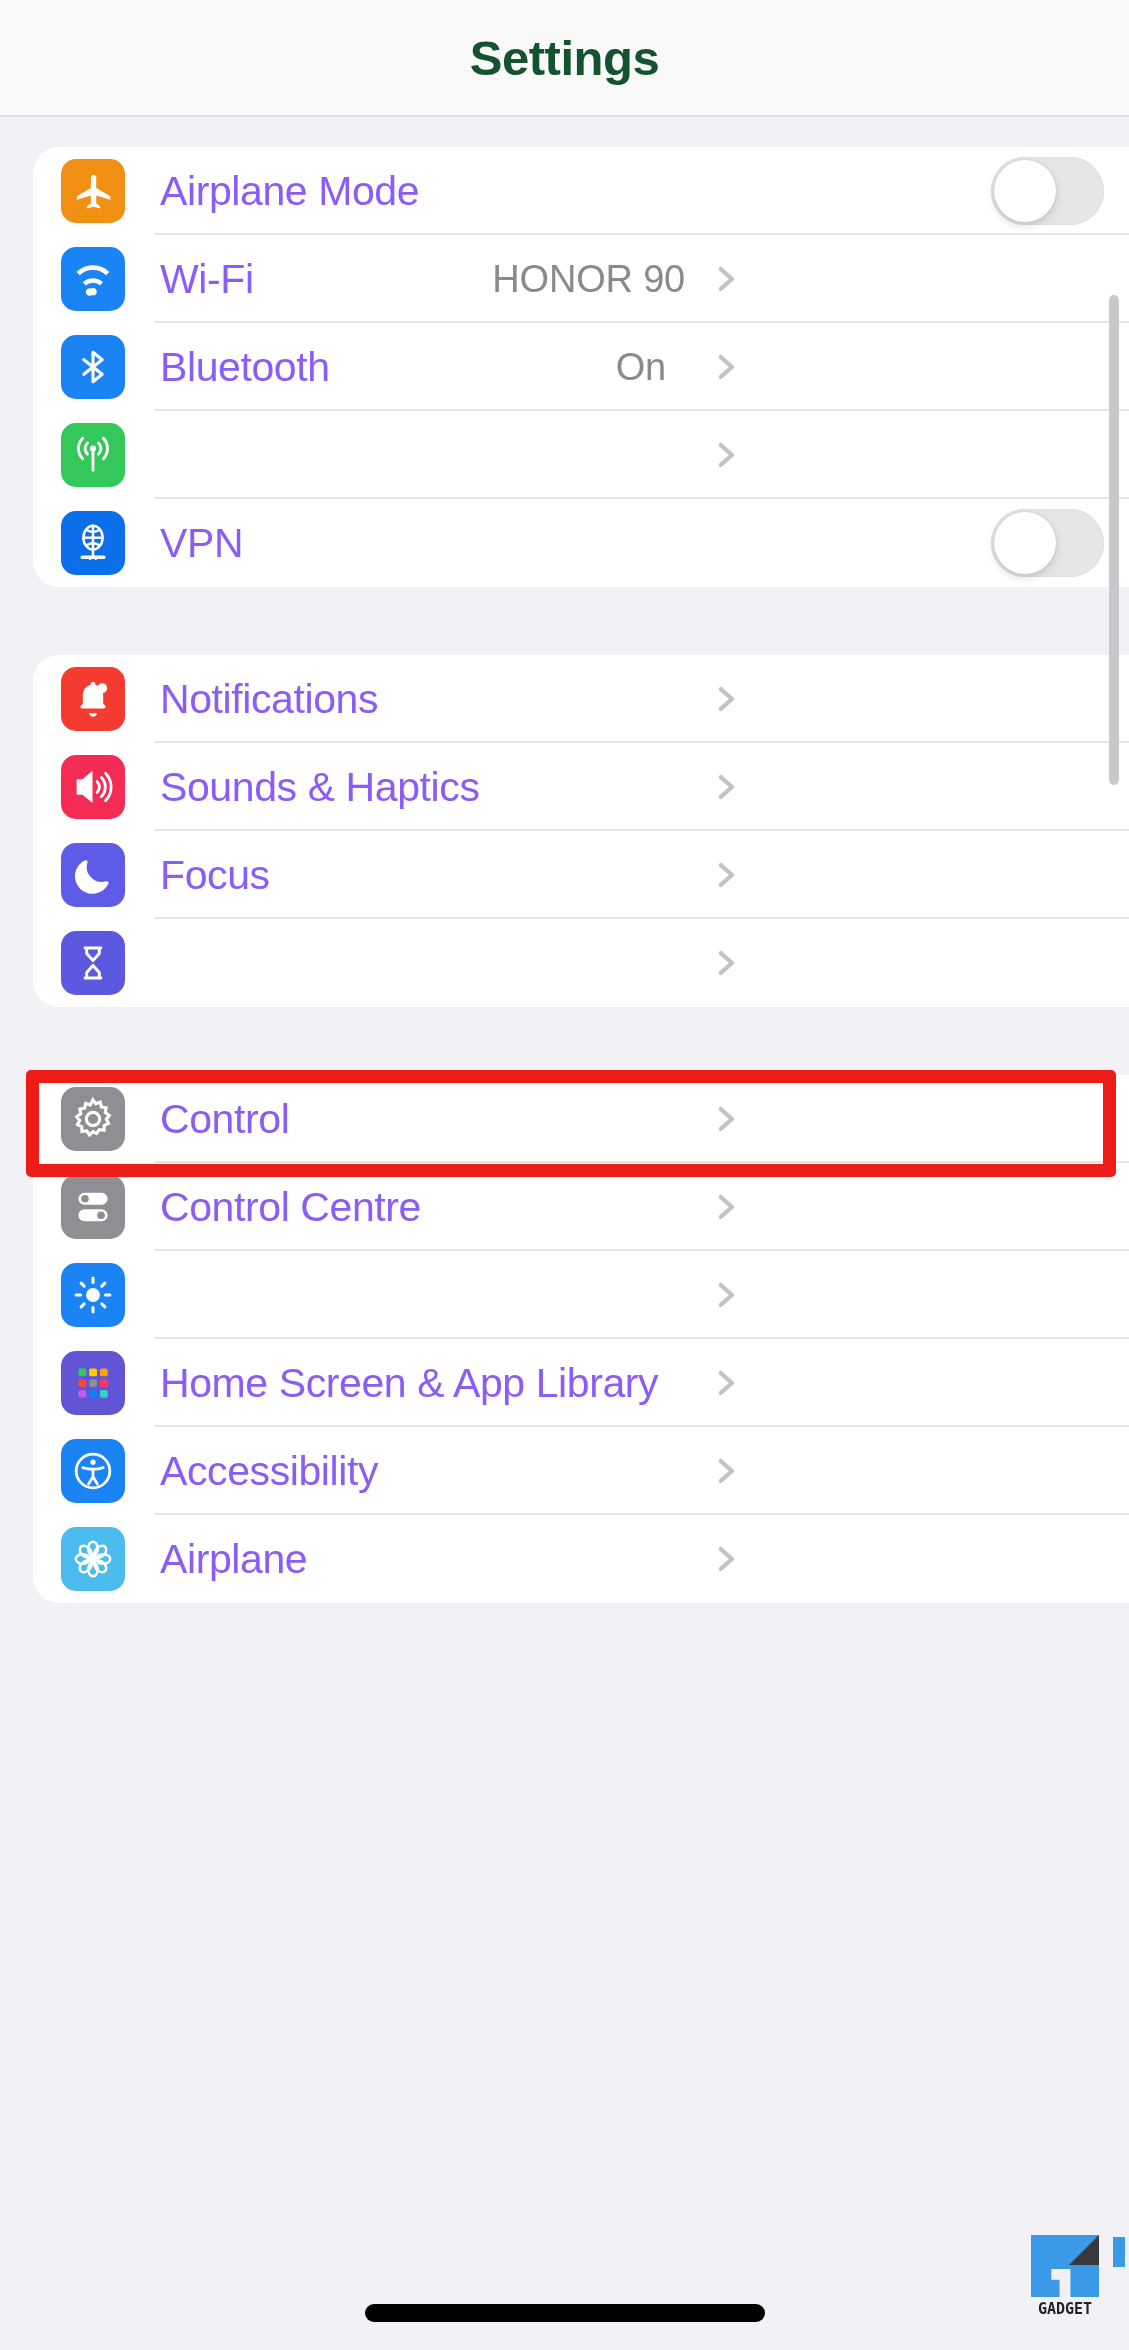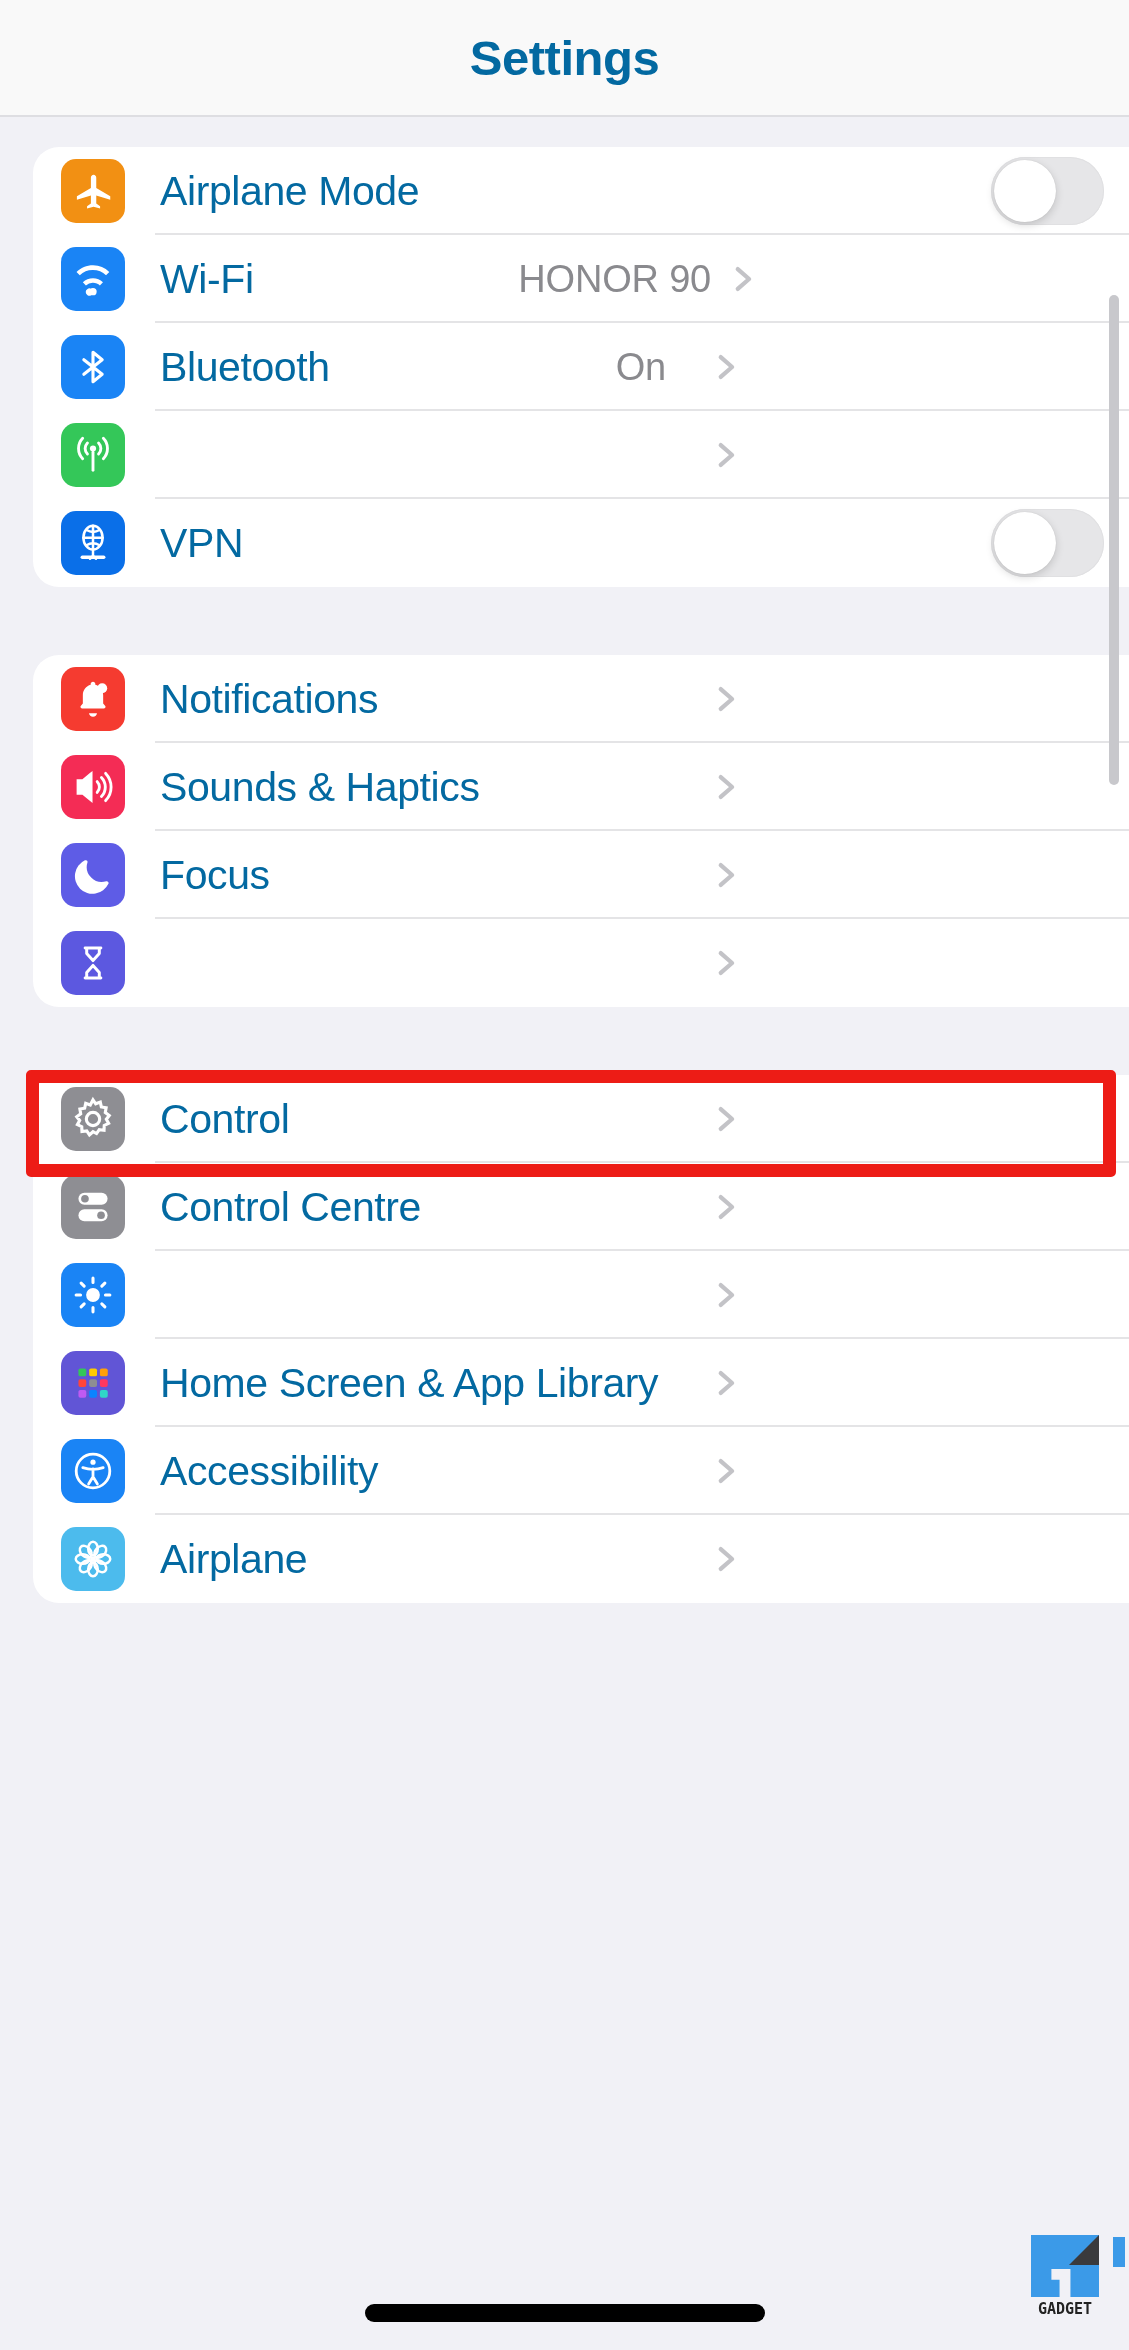--- a/index.html
+++ b/index.html
@@ -26,21 +26,21 @@
     height: 117px;
     background: #f9f9f9;
     border-bottom: 2px solid #dedee2;
     display: flex;
     align-items: center;
     justify-content: center;
   }
   #nav-title {
     font-size: 49px;
     font-weight: bold;
-    color: #0369a1;
+    color: #14532d;
     letter-spacing: -0.5px;
   }
 
   
   #scrollbody {
     position: absolute;
     top: 117px; left: 0;
     width: 1129px;
     height: 2233px;
     background: #f1f1f6;
@@ -79,21 +79,21 @@
     display: flex;
     align-items: center;
     justify-content: center;
     position: relative;
   }
   .icon svg { display:block; }
 
   .label {
     margin-left: 35px;
     font-size: 41px;
-    color: #0369a1;
+    color: #8b5cf6;
     letter-spacing: -0.4px;
     white-space: nowrap;
   }
 
   .right {
     position: absolute;
     right: 0;
     display: flex;
     align-items: center;
   }
@@ -232,21 +232,21 @@
 
       <div class="row">
         <div class="icon" style="background:#1a84f5;">
           <svg width="46" height="46" viewBox="0 0 24 24" fill="#fff">
               <path d="M12 18.8a1.9 1.9 0 100 .02zM12 14c1.4 0 2.7.5 3.6 1.4l1.6-1.7A7.5 7.5 0 0012 11.6c-2 0-3.9.8-5.3 2.1l1.6 1.7A5.2 5.2 0 0112 14z"></path>
               <path d="M12 7.3c2.6 0 5 1 6.8 2.7l1.7-1.7A11.9 11.9 0 0012 4.8c-3.3 0-6.4 1.3-8.6 3.5l1.7 1.7A9.6 9.6 0 0112 7.3z"></path>
               <circle cx="12" cy="18.6" r="1.9"></circle>
             </svg>
         </div>
         <div class="label">Wi-Fi</div>
-        <div class="right" style="right:402px;">
+        <div class="right" style="right:419px;gap:9px;">
           <div class="value">HONOR 90</div>
           <svg class="chev" viewBox="0 0 24 24" fill="none" stroke="#c3c3c7" stroke-width="3" stroke-linecap="round" stroke-linejoin="round">
               <polyline points="9 5 17 12 9 19"></polyline>
             </svg>
         </div>
         <div class="sep"></div>
       </div>
 
       <div class="row">
         <div class="icon" style="background:#1a84f5;">

